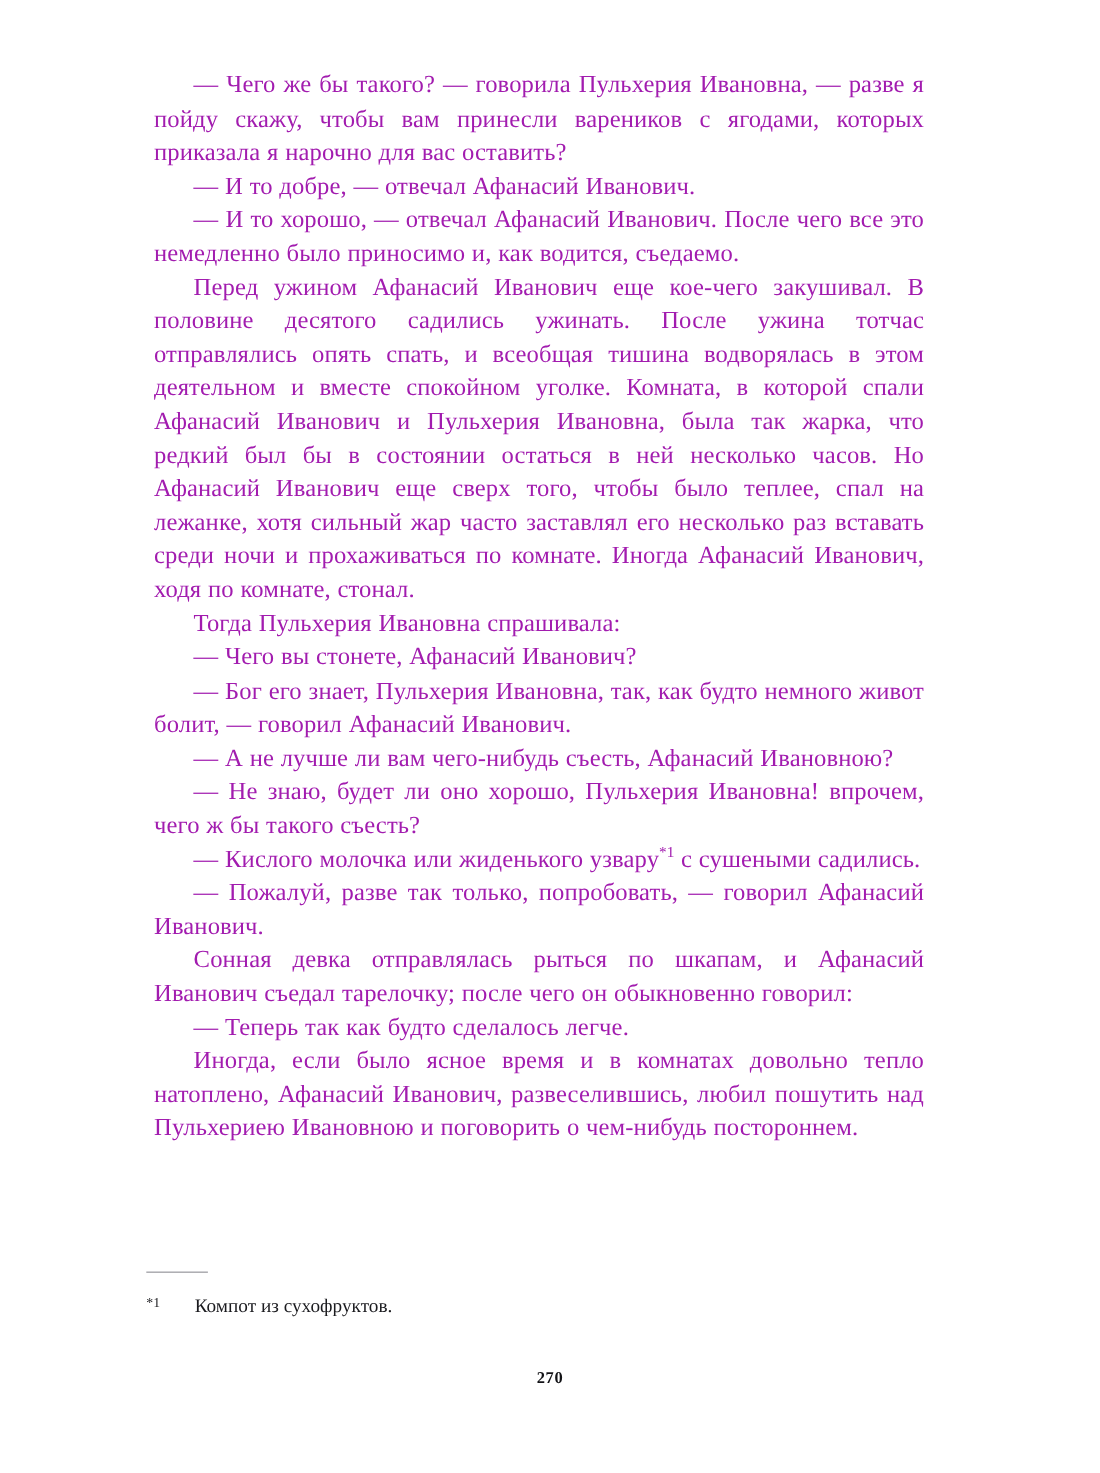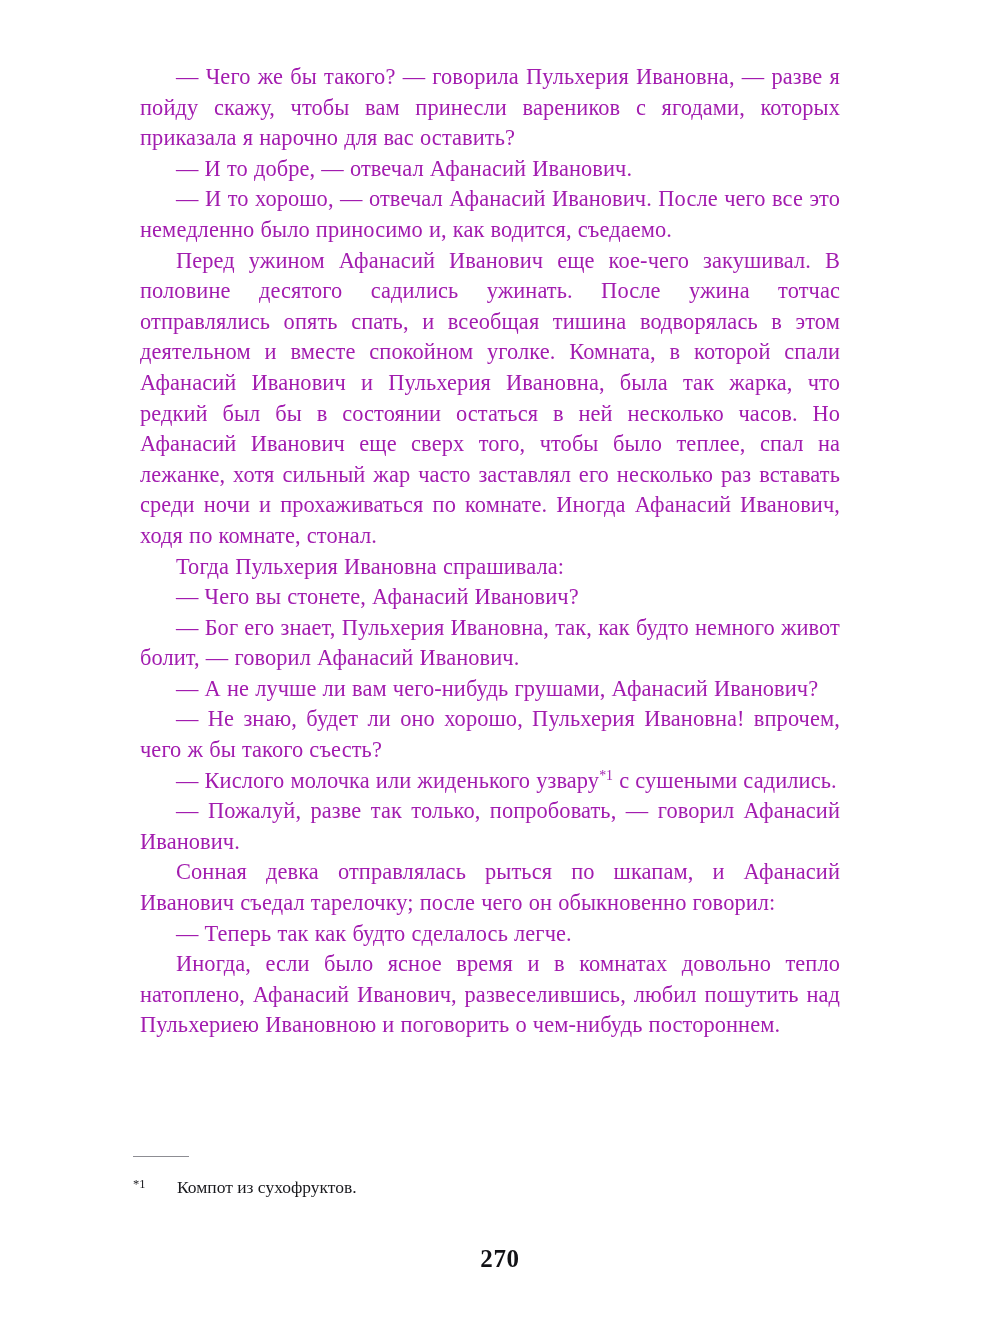--- a/index.html
+++ b/index.html
@@ -89,41 +89,41 @@
     flex: 1 1 auto;
   }
 
   
   .folio {
     position: absolute;
     left: 0;
     right: 0;
     top: 1245px;
     text-align: center;
-    font-size: 25px;
+    font-size: 15px;
     font-weight: bold;
     letter-spacing: 0.6px;
     color: #121216;
   }
 </style>
 </head>
 <body>
 
 <div class="page">
 
   <div class="text-block">
 
     <p class="para">— Чего же бы такого? — говорила Пульхерия Ивановна, — разве я пойду скажу, чтобы вам принесли вареников с ягодами, которых приказала я нарочно для вас оставить?</p>
     <p class="para">— И то добре, — отвечал Афанасий Иванович.</p>
     <p class="para">— И то хорошо, — отвечал Афанасий Иванович. После чего все это немедленно было приносимо и, как водится, съедаемо.</p>
     <p class="para">Перед ужином Афанасий Иванович еще кое-чего закушивал. В половине десятого садились ужинать. После ужина тотчас отправлялись опять спать, и всеобщая тишина водворялась в этом деятельном и вместе спокойном уголке. Комната, в которой спали Афанасий Иванович и Пульхерия Ивановна, была так жарка, что редкий был бы в состоянии остаться в ней несколько часов. Но Афанасий Иванович еще сверх того, чтобы было теплее, спал на лежанке, хотя сильный жар часто заставлял его несколько раз вставать среди ночи и прохаживаться по комнате. Иногда Афанасий Иванович, ходя по комнате, стонал.</p>
     <p class="para">Тогда Пульхерия Ивановна спрашивала:</p>
     <p class="para">— Чего вы стонете, Афанасий Иванович?</p>
     <p class="para">— Бог его знает, Пульхерия Ивановна, так, как будто немного живот болит, — говорил Афанасий Иванович.</p>
-    <p class="para">— А не лучше ли вам чего-нибудь грушами, Афанасий Иванович?</p>
+    <p class="para">— А не лучше ли вам чего-нибудь съесть, Афанасий Ивановною?</p>
     <p class="para">— Не знаю, будет ли оно хорошо, Пульхерия Ивановна! впрочем, чего ж бы такого съесть?</p>
 
     <p class="para"><span>— Кислого молочка или жиденького узвару</span><sup class="sup">*1</sup><span> с сушеными садились.</span></p>
 
     <p class="para">— Пожалуй, разве так только, попробовать, — говорил Афанасий Иванович.</p>
     <p class="para">Сонная девка отправлялась рыться по шкапам, и Афанасий Иванович съедал тарелочку; после чего он обыкновенно говорил:</p>
     <p class="para">— Теперь так как будто сделалось легче.</p>
     <p class="para">Иногда, если было ясное время и в комнатах довольно тепло натоплено, Афанасий Иванович, развеселившись, любил пошутить над Пульхериею Ивановною и поговорить о чем-нибудь постороннем.</p>
 
   </div>

